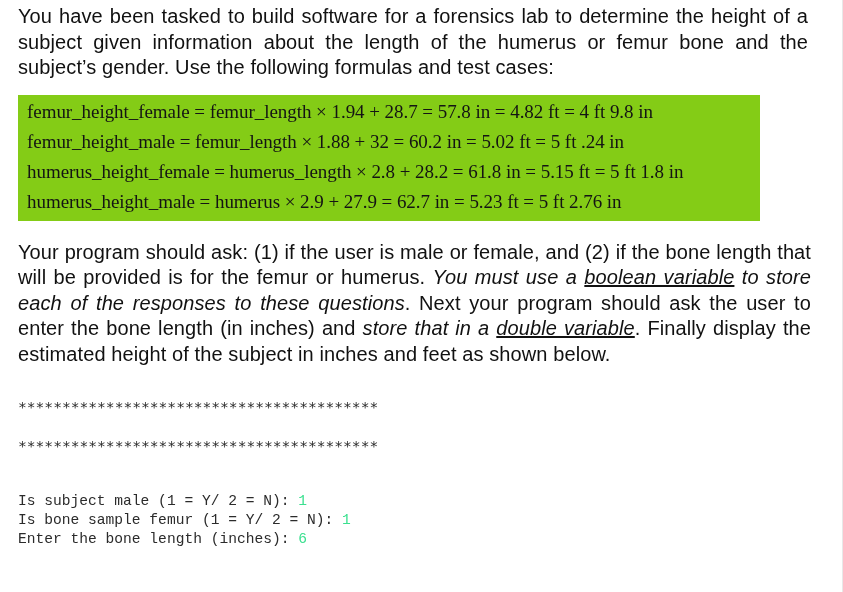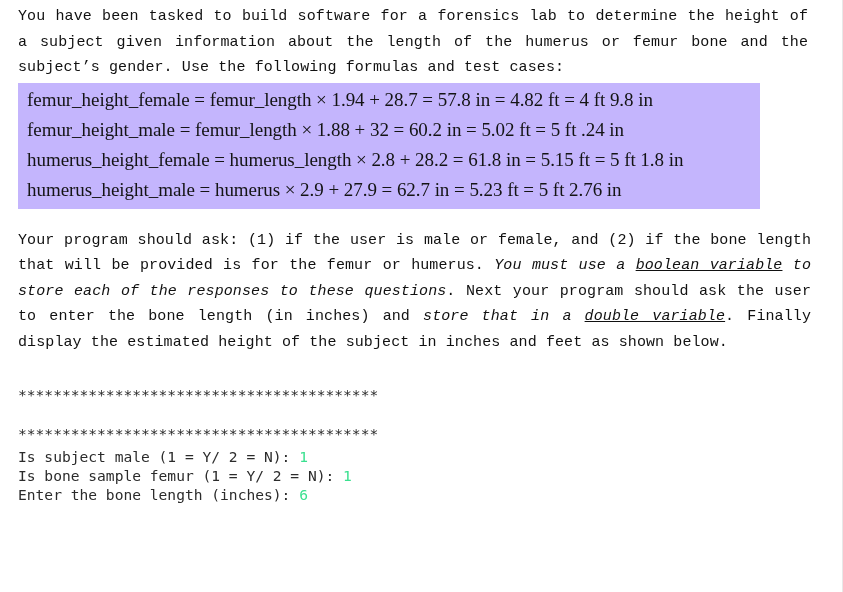--- a/index.html
+++ b/index.html
@@ -25,22 +25,22 @@
   }
   .content {
     position: absolute;
     left: 18px;
     top: 4px;
     width: 796px;
   }
 
   
   p.prose {
-    font-family: Liberation Mono, monospace;
-    font-size: 15px;
+    font-family: Liberation Sans, sans-serif;
+    font-size: 20px;
     line-height: 25.5px;
     text-align: justify;
     text-justify: inter-word;
     margin: 0;
     color: #111111;
     letter-spacing: 0.1px;
   }
   p.prose.first { width: 790px; }
   p.prose.second { width: 793px; margin-top: 19px; }
 
@@ -50,22 +50,22 @@
   
   .testcase-head {
     font-size: 19px;
     font-weight: bold;
     margin-top: 21px;
     letter-spacing: -0.1px;
   }
 
   
   .formula-block {
-    margin-top: 2px;
-    background: #c4b5fd;
+    margin-top: 14px;
+    background: #84cc16;
     width: 742px;
     padding: 2px 0 4px 0;
   }
   .formula {
     font-family: "Liberation Serif", "DejaVu Serif", serif;
     font-size: 19px;
     line-height: 30px;
     padding-left: 9px;
     white-space: nowrap;
     color: #141414;
@@ -75,21 +75,21 @@
   
   .console {
     font-family: "DejaVu Sans Mono", "Liberation Mono", monospace;
     font-size: 14.6px;
     line-height: 19.3px;
     color: #2b2b2b;
     white-space: pre;
     letter-spacing: 0px;
   }
   .console-banner { margin-top: 30px; }
-  .console-inputs { margin-top: 4px; }
+  .console-inputs { margin-top: 37px; font-family: Liberation Mono, monospace; }
   .in-val { color: #3ae08f; }
 </style>
 </head>
 <body>
 
 <div class="page">
   <div class="content">
 
     <p class="prose first">You have been tasked to build software for a forensics lab to determine the height of a subject given information about the length of the humerus or femur bone and the subject’s gender. Use the following formulas and test cases:</p>
 

